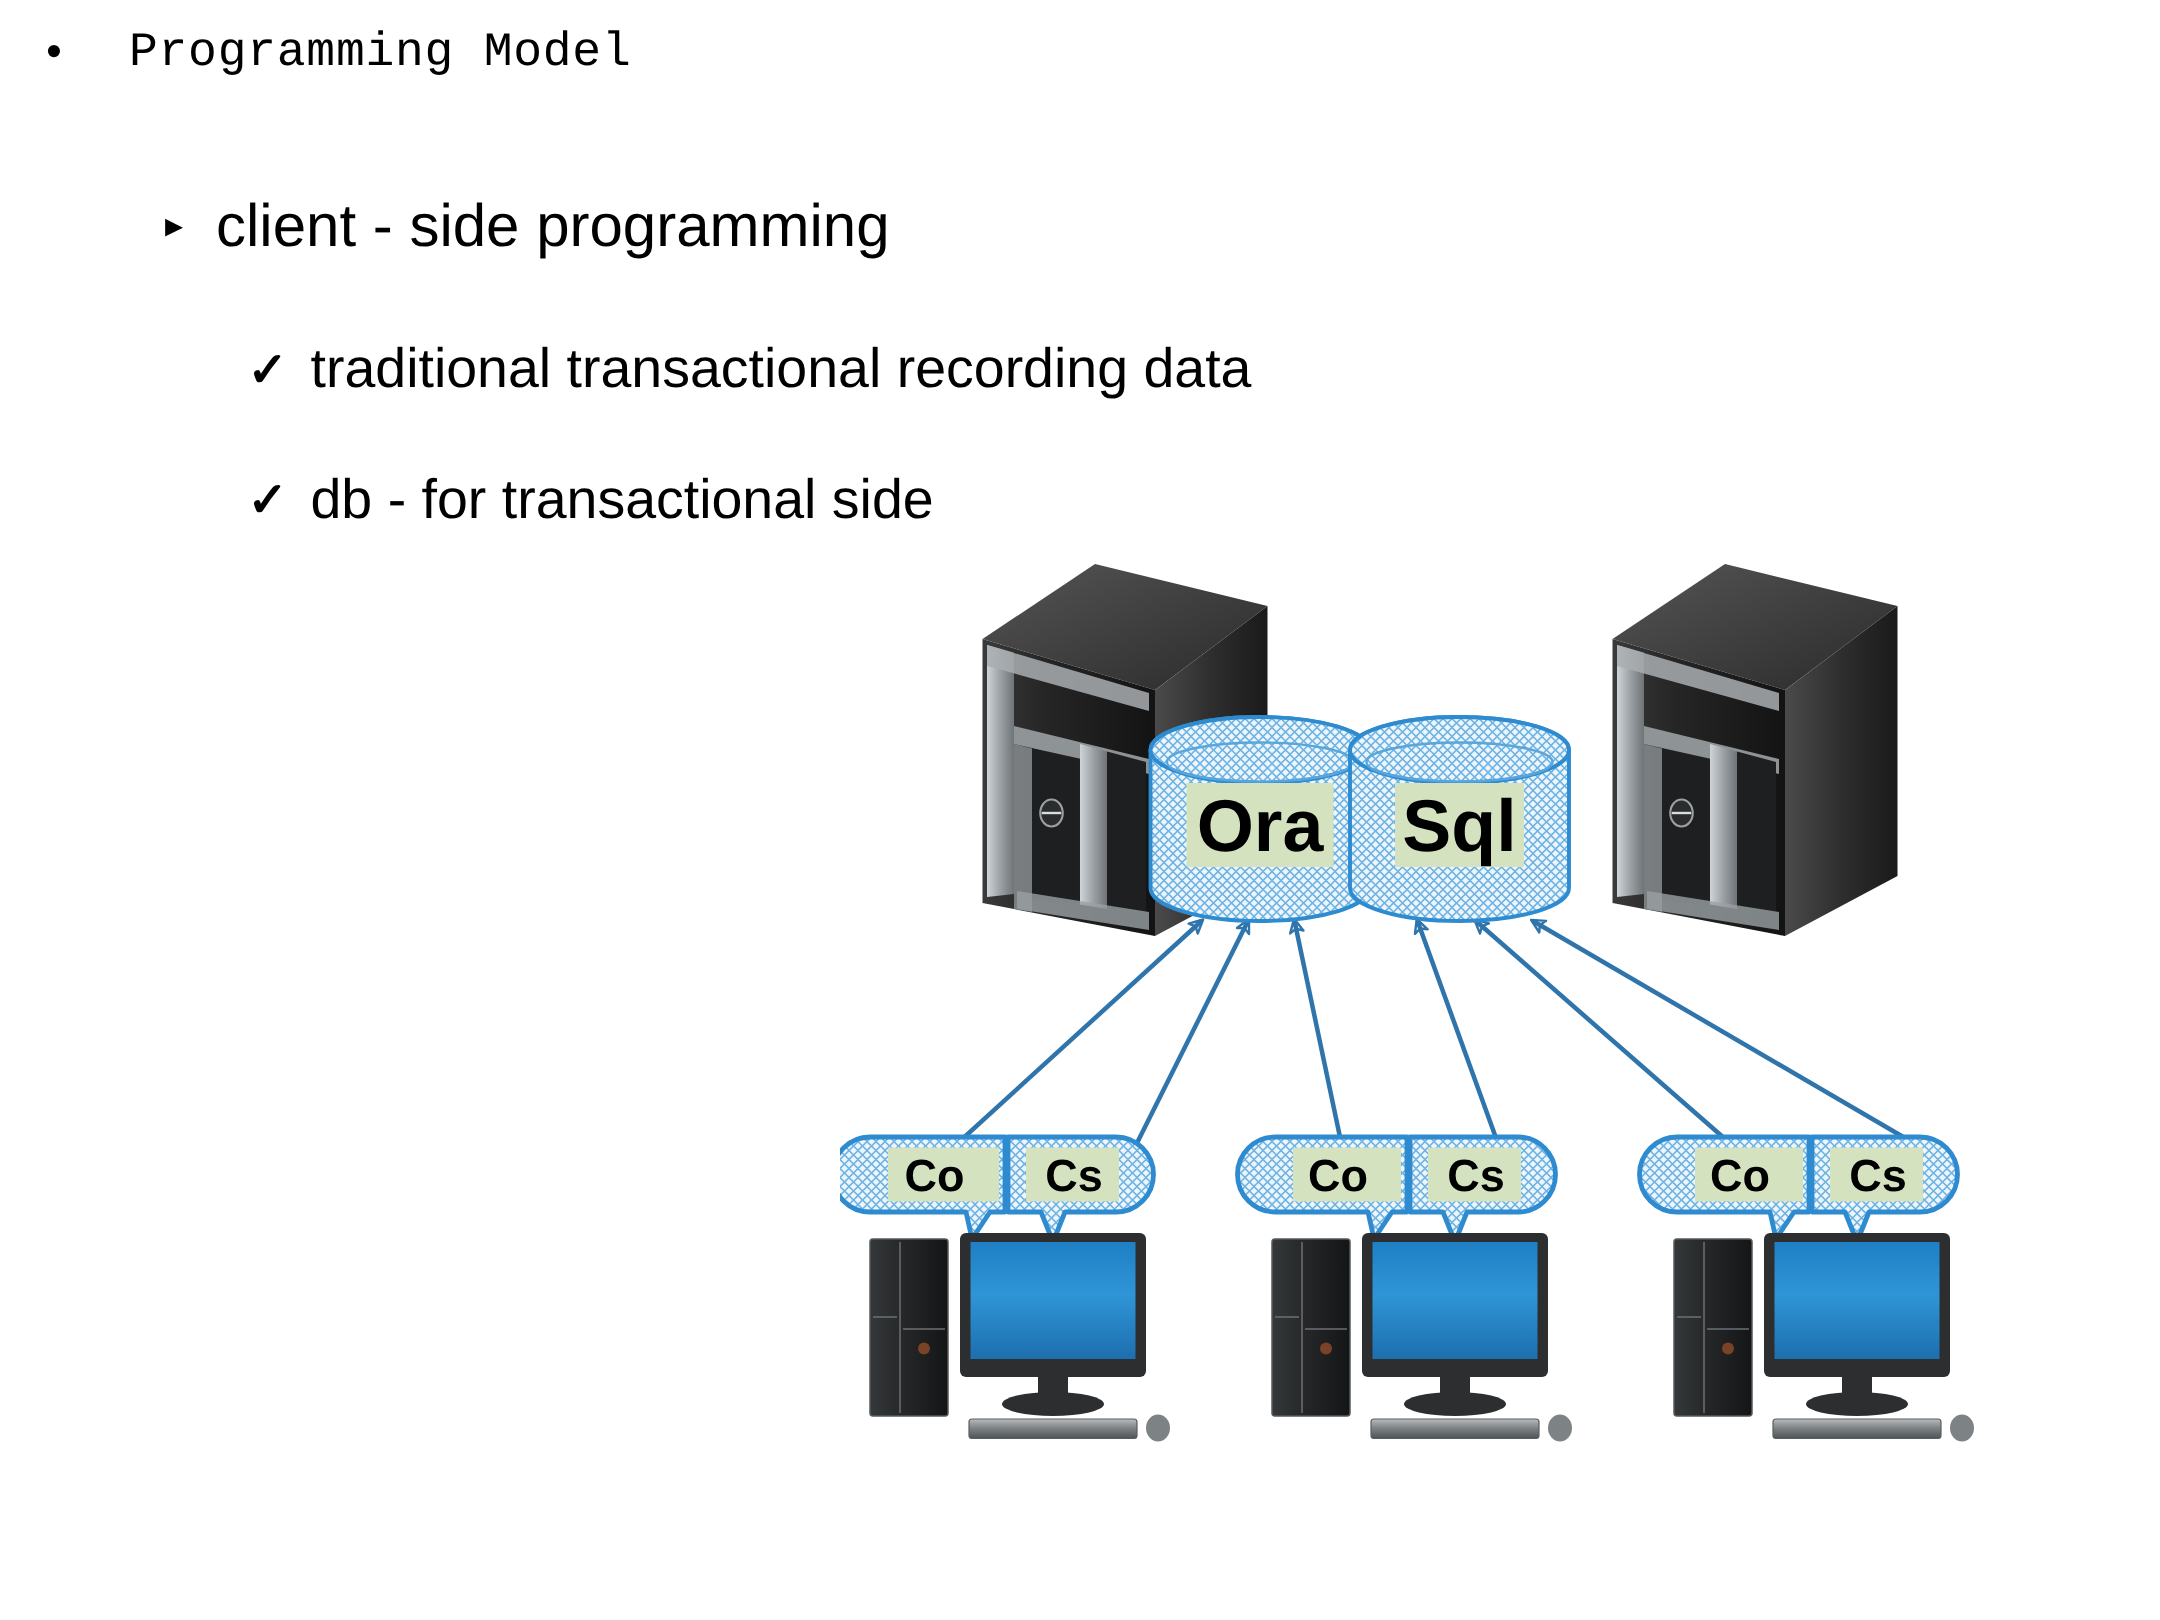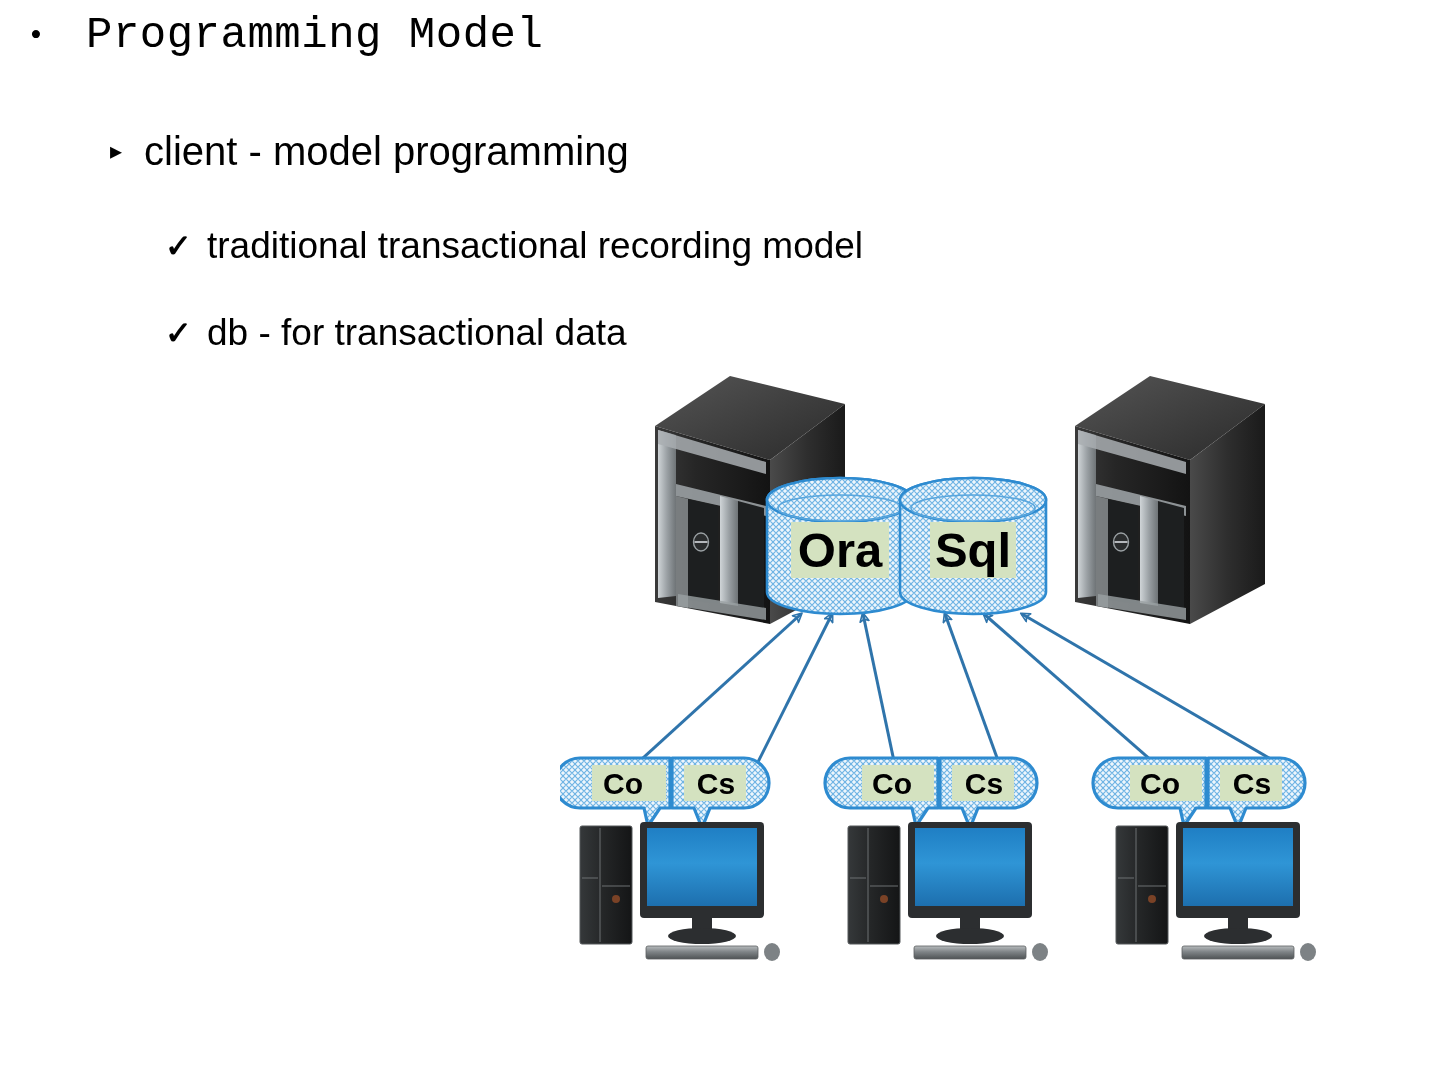--- a/index.html
+++ b/index.html
@@ -35,21 +35,21 @@
   .bullet-l1 .marker {
     font-family: "Liberation Serif", serif;
     font-size: 34px;
     line-height: 58px;
     width: 56px;
     flex: 0 0 56px;
     text-align: left;
   }
   .bullet-l1 .text {
     font-family: "Liberation Mono", "DejaVu Sans Mono", monospace;
-    font-size: 44px;
+    font-size: 32px;
     line-height: 58px;
     letter-spacing: 0.5px;
     white-space: nowrap;
   }
 
   .bullet-l2 {
     position: absolute;
     left: 110px;
     top: 122px;
     display: flex;
@@ -107,31 +107,31 @@
 
 <div id="slide-body">
 
   <div class="bullet-l1">
     <span class="marker">•</span>
     <span class="text">Programming Model</span>
   </div>
 
   <div class="bullet-l2">
     <span class="marker">▸</span>
-    <span class="text">client - model programming</span>
+    <span class="text">client - side programming</span>
   </div>
 
   <div class="bullet-l3 b1">
     <span class="marker">✓</span>
-    <span class="text">traditional transactional recording model</span>
+    <span class="text">traditional transactional recording data</span>
   </div>
 
   <div class="bullet-l3 b2">
     <span class="marker">✓</span>
-    <span class="text">db - for transactional data</span>
+    <span class="text">db - for transactional side</span>
   </div>
 
 </div>
 
 <div id="diagram">
 <svg width="820" height="620" viewBox="0 0 820 620" xmlns="http://www.w3.org/2000/svg">
   <defs>
 
     <pattern id="blueTex" width="6" height="6" patternUnits="userSpaceOnUse">
       <rect width="6" height="6" fill="#eef6fc"></rect>

